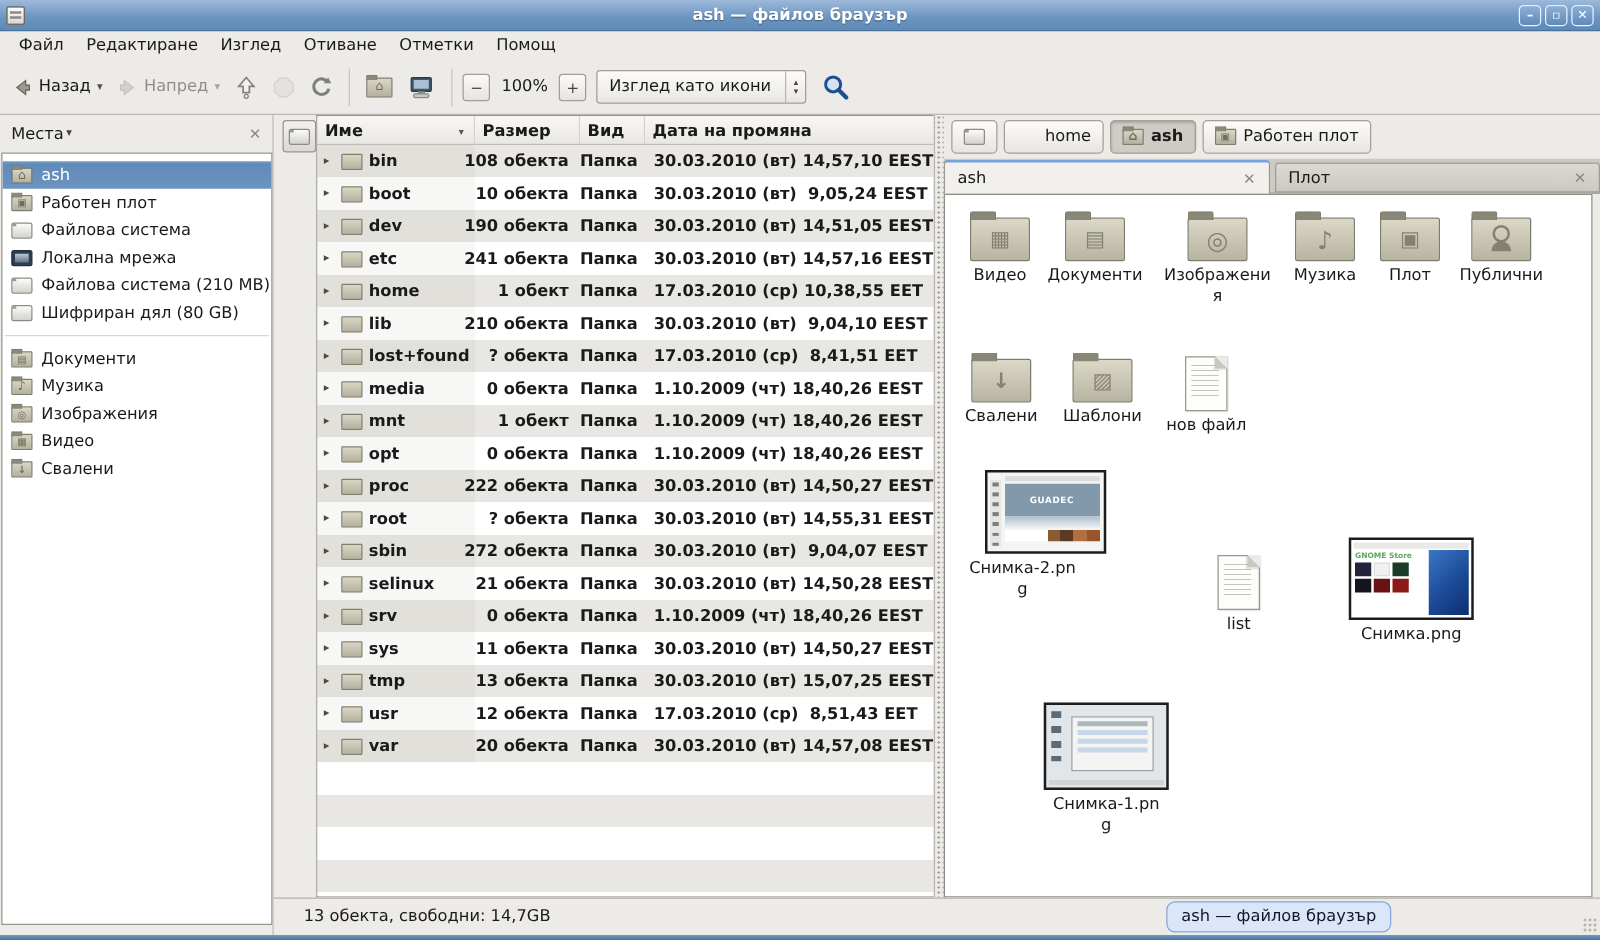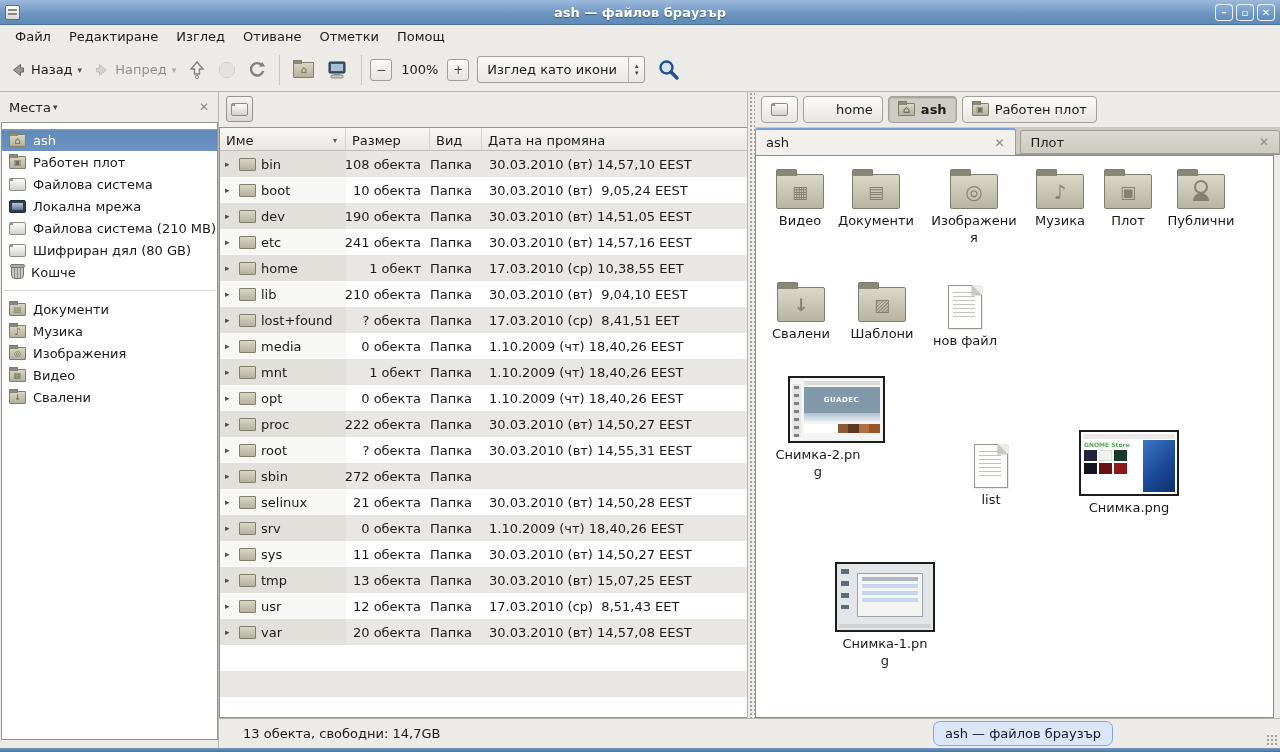--- a/index.html
+++ b/index.html
@@ -68,21 +68,21 @@
   .ic-folder-down::after { content:"↓"; font-weight:bold; }
   .ic-drive { background:linear-gradient(#fbfbfa,#d4d2cc); border:1px solid #8d8b84; border-radius:2px; }
   .ic-drive::after { content:""; position:absolute; right:2px; bottom:2px; width:3px; height:2px; background:#9a988f; }
   .ic-network { background:#2f3e4e; border:1px solid #20303e; border-radius:2px; }
   .ic-network::after { content:""; position:absolute; inset:2px; background:linear-gradient(#b9cad8,#5d7385); }
   .ic-trash { width:13px; background:repeating-linear-gradient(90deg,#c9c7c1 0 2px,#8f8d86 2px 3px); border:1px solid #77756e; border-radius:1px 1px 4px 4px; margin-left:2px; }
   .ic-trash::before { content:""; position:absolute; top:-3px; left:-2px; right:-2px; height:2px; background:#aeaca5; border:1px solid #77756e; border-radius:2px; }
 
   
   .panes { flex:1; display:flex; min-width:0; }
-  .midpane { width:528px; flex:none; display:flex; flex-direction:column; background:#edebe7; }
+  .midpane { width:528px; flex:none; display:flex; flex-direction:row; background:#edebe7;font-weight:bold; }
   .mid-minibar { height:35px; padding:4px 0 0 7px; flex:none; }
   .mini-crumb { width:27px; height:26px; border:1px solid #96948c; border-radius:3px; background:linear-gradient(#f2f1ee,#dbd9d3);
                 display:flex; align-items:center; justify-content:center; }
   .tree-wrap { flex:1; border:1px solid #96948d; border-right:none; display:flex; flex-direction:column; background:#fff; min-height:0; }
   .tree-header { height:23px; display:flex; flex:none; }
   .th { background:linear-gradient(#f8f7f5,#e9e7e3); border-right:1px solid #d5d2cb; border-bottom:1px solid #bfbcb5; padding:3px 6px 0 6px; display:flex; align-items:center; }
   .th-name { width:126px; } .th-size { width:84px; } .th-type { width:52px; } .th-date { flex:1; border-right:none; }
   .sort-arrow { margin-left:auto; font-size:8px; color:#55544f; padding-right:2px; }
   .rows { flex:1; background:repeating-linear-gradient(to bottom,#e9e7e3 0 26px,#ffffff 26px 52px); overflow:hidden; }
   .row { height:26px; display:flex; align-items:stretch; }
@@ -318,24 +318,20 @@
           <div class="side-item">
             <span class="s-ic ic-drive"></span>
             <span>Файлова система (210 MB)</span>
           </div>
 
           <div class="side-item">
             <span class="s-ic ic-drive"></span>
             <span>Шифриран дял (80 GB)</span>
           </div>
 
-          <div class="side-item">
-            <span class="s-ic ic-trash"></span>
-            <span>Кошче</span>
-          </div>
 
           <div class="side-item sep-before">
             <span class="s-ic ic-folder-docs"></span>
             <span>Документи</span>
           </div>
 
           <div class="side-item">
             <span class="s-ic ic-folder-music"></span>
             <span>Музика</span>
           </div>
@@ -512,20 +508,21 @@
                 </div>
 
                 <div class="row">
                   <div class="c-name">
                     <span class="expander">▸</span>
                     <span class="s-ic s-folder"></span>
                     <span>sbin</span>
                   </div>
                   <div class="c-size">272 обекта</div>
                   <div class="c-type">Папка</div>
+                  <div class="c-date">30.03.2010 (вт)  9,04,07 EEST</div>
                 </div>
 
                 <div class="row">
                   <div class="c-name">
                     <span class="expander">▸</span>
                     <span class="s-ic s-folder"></span>
                     <span>selinux</span>
                   </div>
                   <div class="c-size">21 обекта</div>
                   <div class="c-type">Папка</div>

